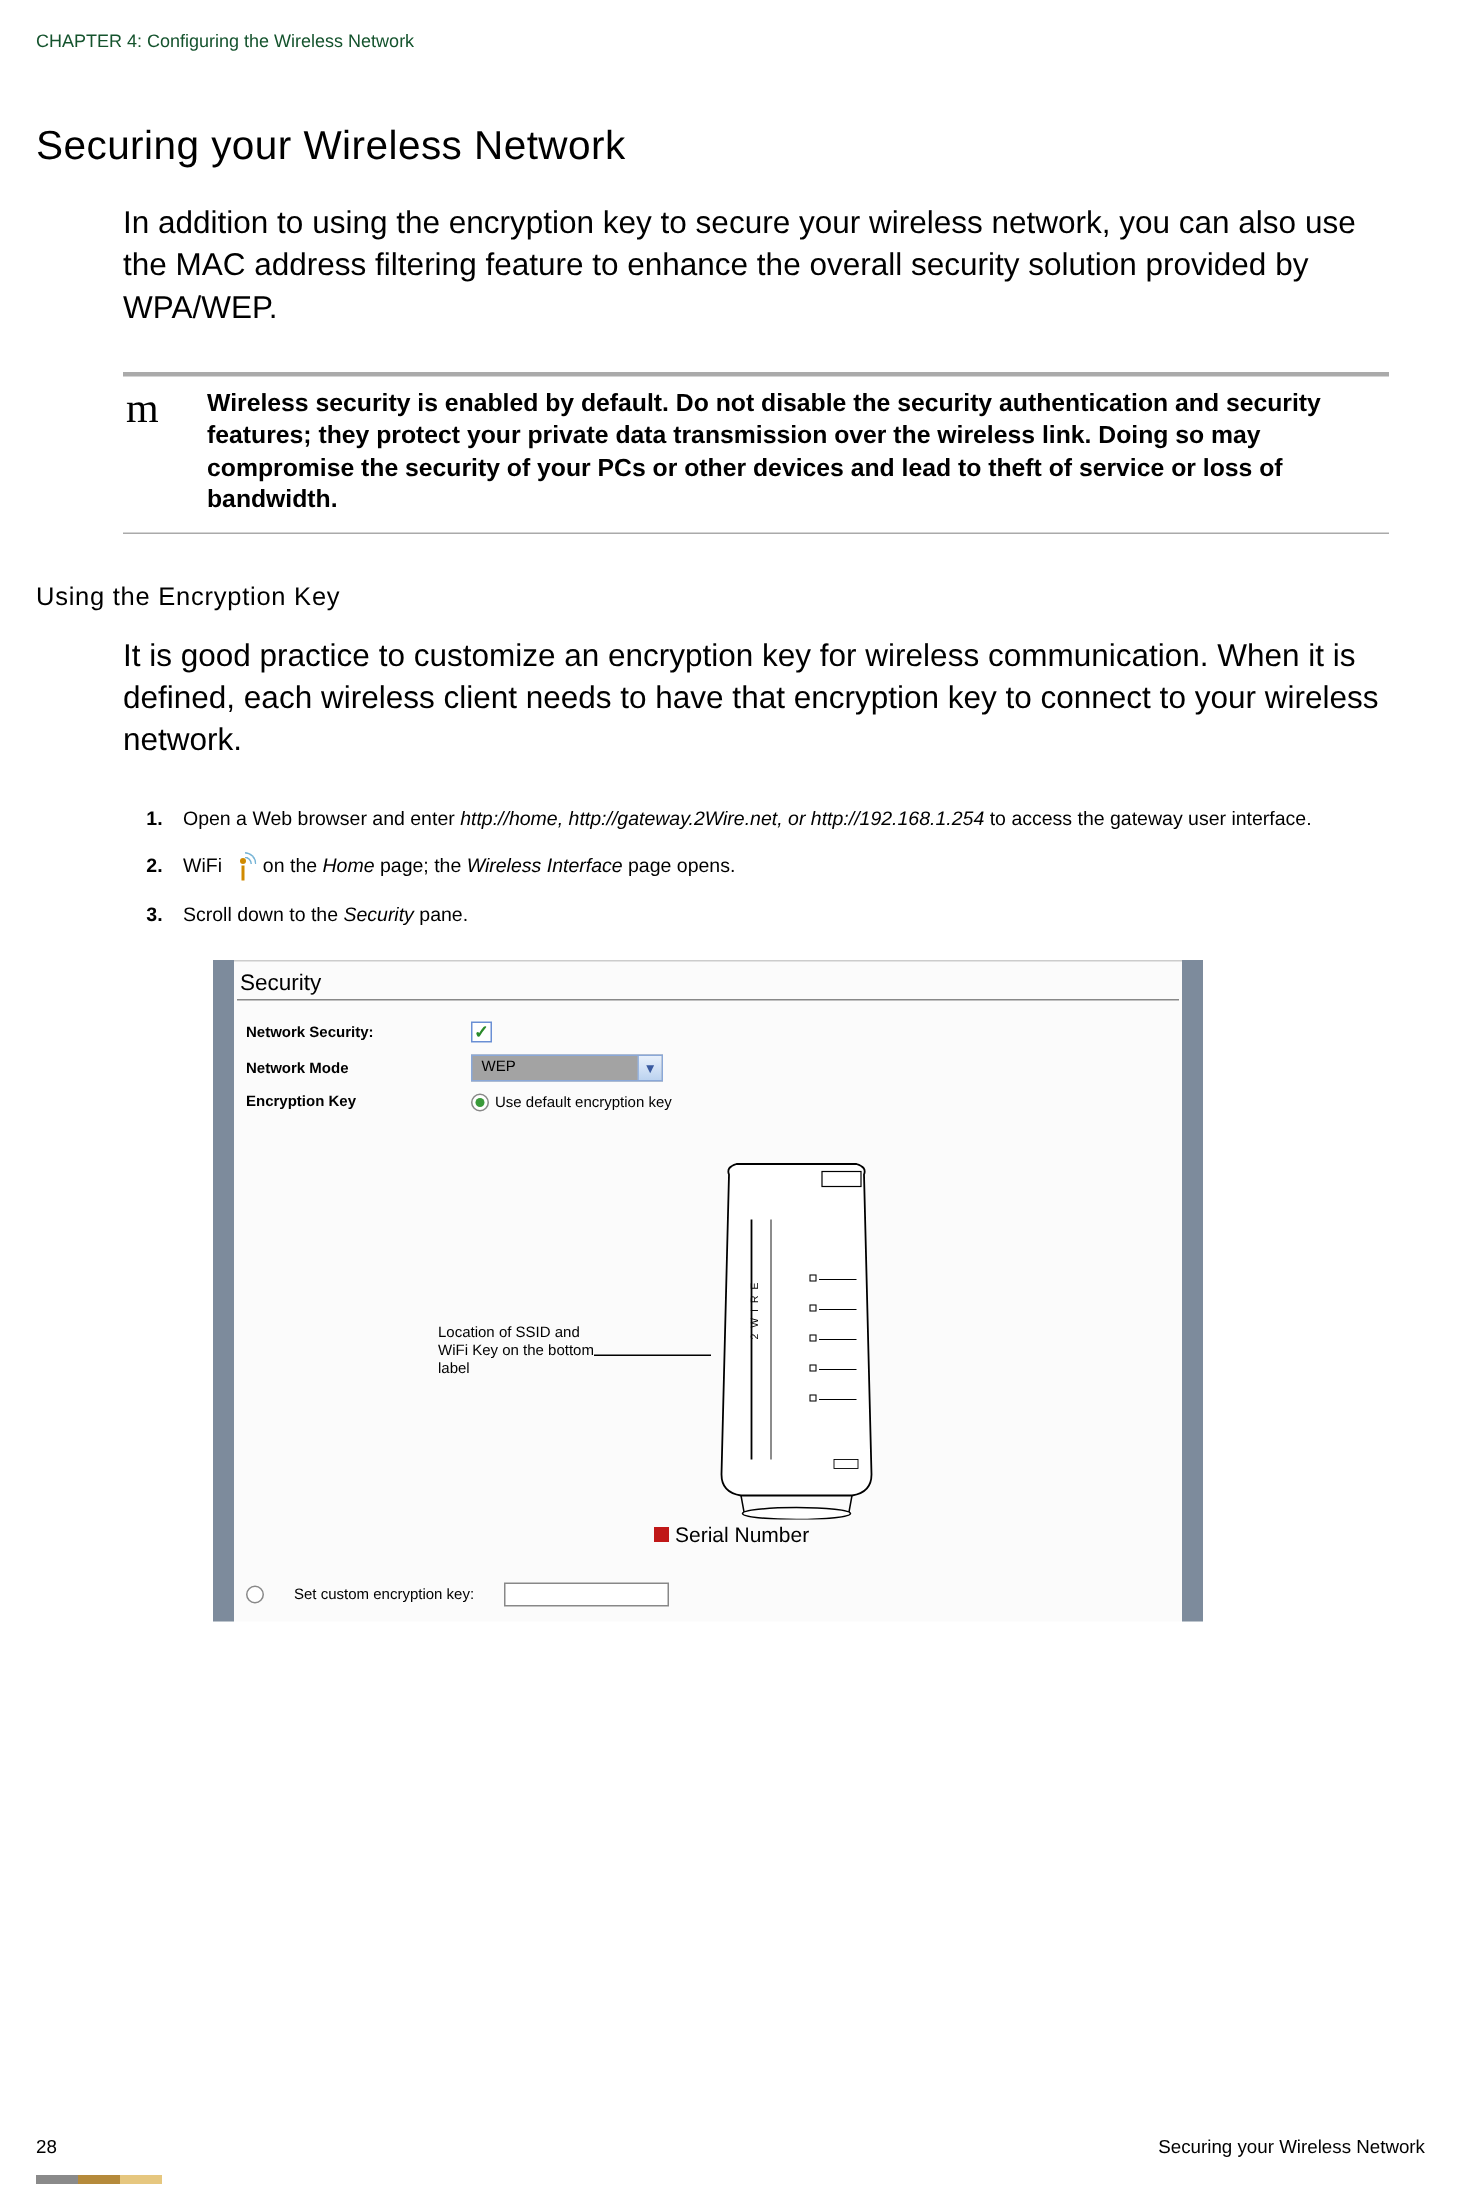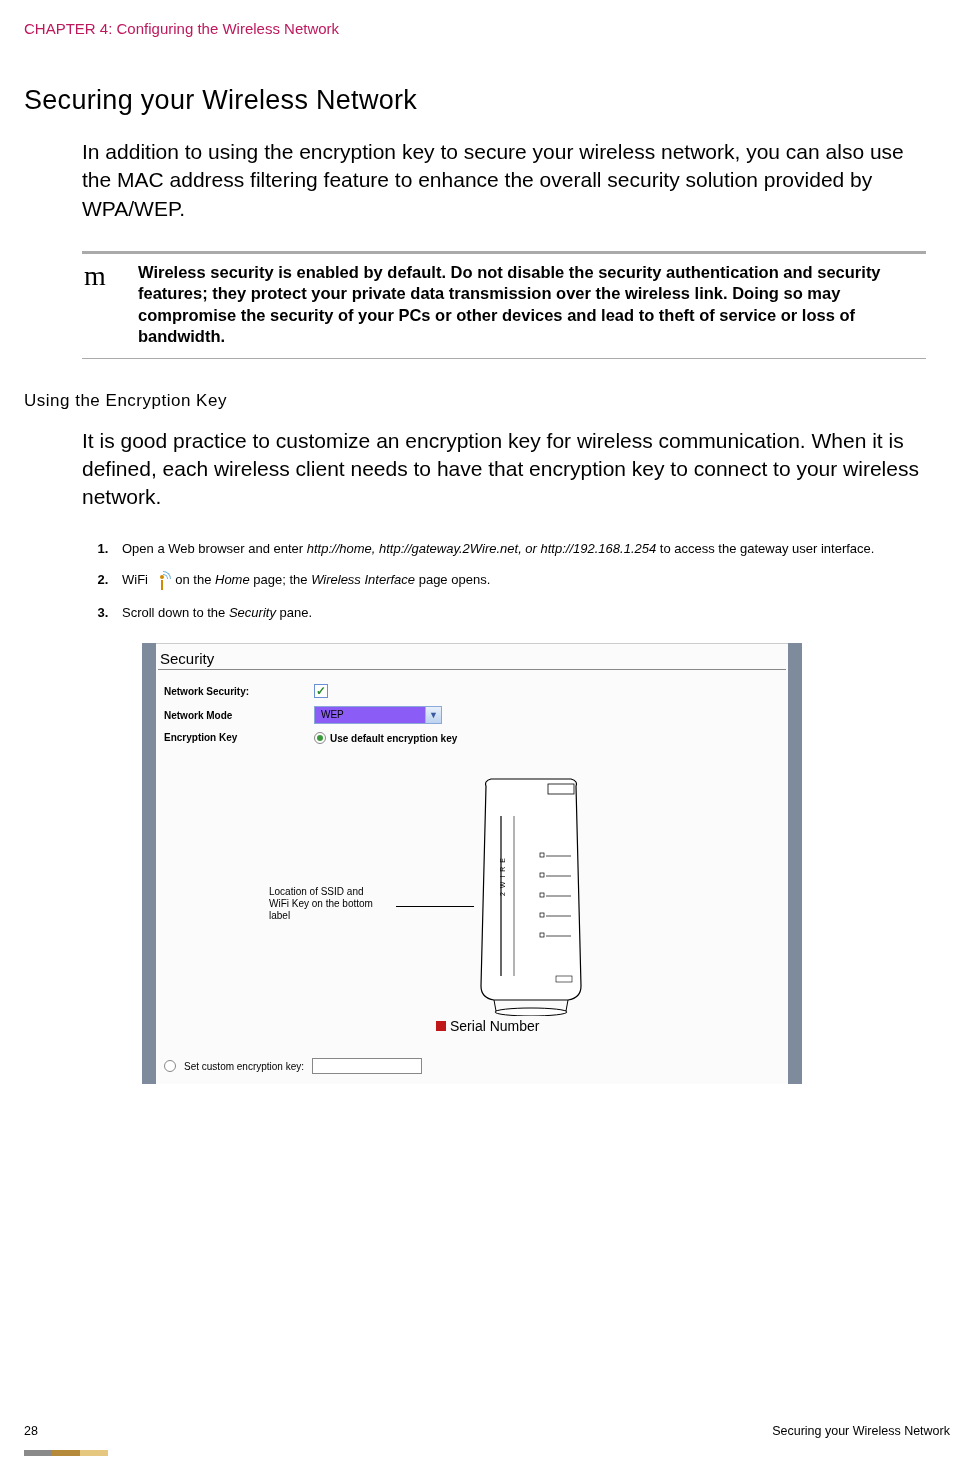--- a/index.html
+++ b/index.html
@@ -6,22 +6,22 @@
     body {
       font-family: Arial, Helvetica, sans-serif;
       width: 974px;
       height: 1468px;
       background: #fff;
       color: #000;
       position: relative;
       padding: 20px 24px;
     }
     .chapter-header {
-      font-size: 15px;
-      color: #be185d;
+      font-size: 12px;
+      color: #14532d;
       margin-bottom: 48px;
     }
     .main-heading {
       font-family: Arial, Helvetica, sans-serif;
       font-size: 27px;
       font-weight: 400;
       color: #000;
       margin-bottom: 22px;
       letter-spacing: 0.3px;
     }
@@ -152,21 +152,21 @@
       background: #fff;
       display: inline-flex;
       align-items: center; justify-content: center;
       color: #2a8a2a;
       font-size: 12px;
       font-weight: bold;
     }
     .select {
       display: inline-flex;
       border: 1px solid #8aa8d8;
-      background: #8b5cf6;
+      background: #a3a3a3;
       font-size: 10px;
       font-family: Verdana, sans-serif;
       height: 18px;
       align-items: stretch;
     }
     .select .sel-text { padding: 2px 6px; width: 110px; }
     .select .sel-arrow {
       width: 16px;
       background: linear-gradient(#e8f0fb,#bcd3f0);
       border-left: 1px solid #9ab6e0;
@@ -183,21 +183,21 @@
     .radio.checked::after {
       content:""; width:6px; height:6px; background:#3a9a3a; border-radius:50%;
     }
     .device-area {
       position: relative;
       height: 290px;
       margin: 8px 0 6px 0;
     }
     .callout-text {
       position:absolute;
-      left: 113px;
+      left: 136px;
       top: 130px;
       width: 110px;
       font-family: Arial, sans-serif;
       font-size: 10px;
       line-height: 1.2;
       text-align: left;
     }
     .callout-line {
       position:absolute;
       left: 240px; top: 150px;
@@ -215,21 +215,21 @@
       left: 280px; top: 262px;
       font-family: Verdana, sans-serif;
       font-size: 14px;
       display:flex; align-items:center; gap:4px;
     }
     .serial-sq { width:10px; height:10px; background:#c01818; display:inline-block; }
     .custom-row {
       font-family: Verdana, sans-serif;
       font-size: 10px;
       padding: 6px 8px 2px 8px;
-      display:flex; align-items:center; gap:8px;
+      display:flex; align-items:center; gap:20px;
     }
     .text-input {
       border:1px solid #888;
       background:#fff;
       width:110px; height:16px;
     }
 
     .footer {
       position:absolute;
       bottom: 30px;
@@ -303,21 +303,21 @@
           <span class="sel-text">WEP</span>
           <span class="sel-arrow">▼</span>
         </span>
       </div>
     </div>
 
     <div class="panel-row" style="align-items:flex-start;">
       <div class="panel-label">Encryption Key</div>
       <div class="panel-value">
         <span class="radio checked"></span>
-        <span style="font-weight:bold;text-align:right;">Use default encryption key</span>
+        <span style="font-weight:normal;text-align:right;">Use default encryption key</span>
       </div>
     </div>
 
     <div class="device-area">
       <div class="callout-text">Location of SSID and WiFi Key on the bottom label</div>
       <div class="callout-line"></div>
       <div class="device">
         <svg viewBox="0 0 150 240">
           <path d="M30 10 Q28 5 35 3 L115 3 Q122 5 120 10 L125 210 Q125 222 112 224 L38 224 Q25 222 25 210 Z" fill="#fff" stroke="#000" stroke-width="1.2"></path>
           <path d="M38 224 L40 235 L110 235 L112 224" fill="none" stroke="#000" stroke-width="1"></path>

